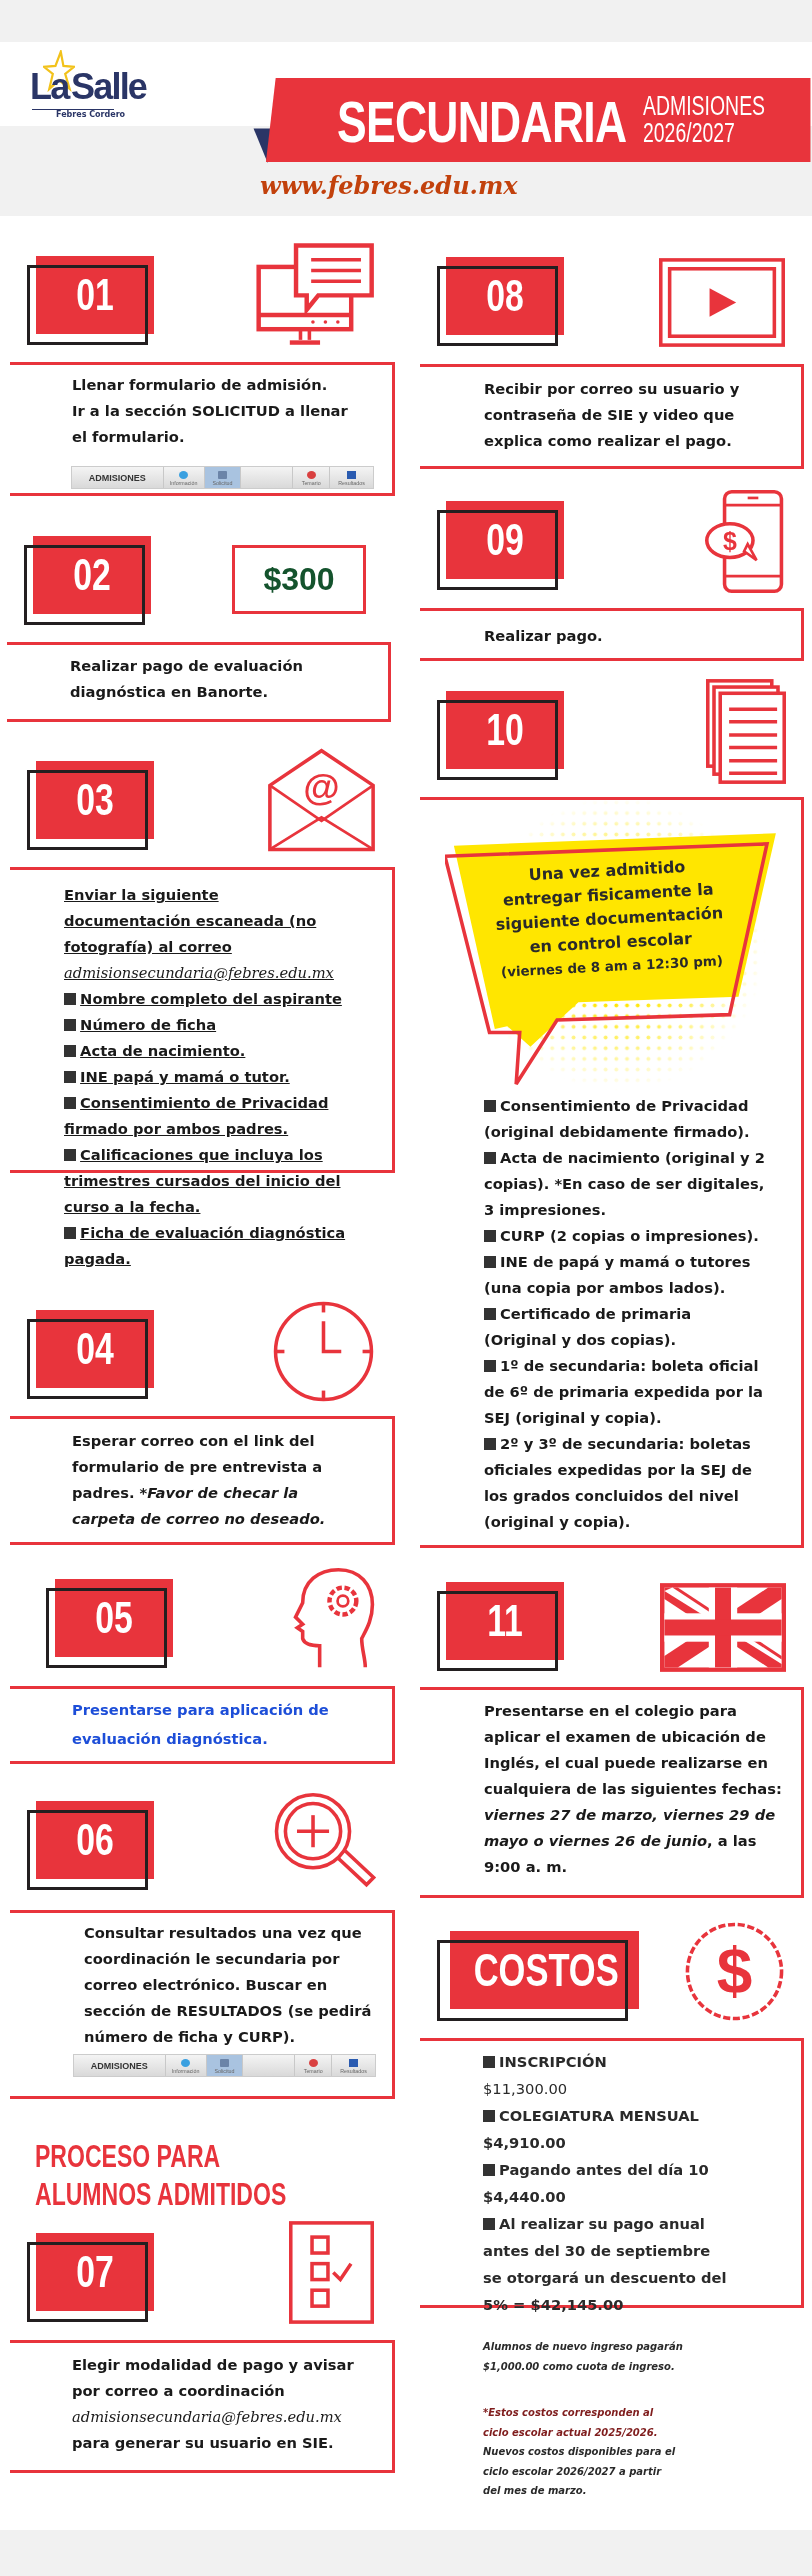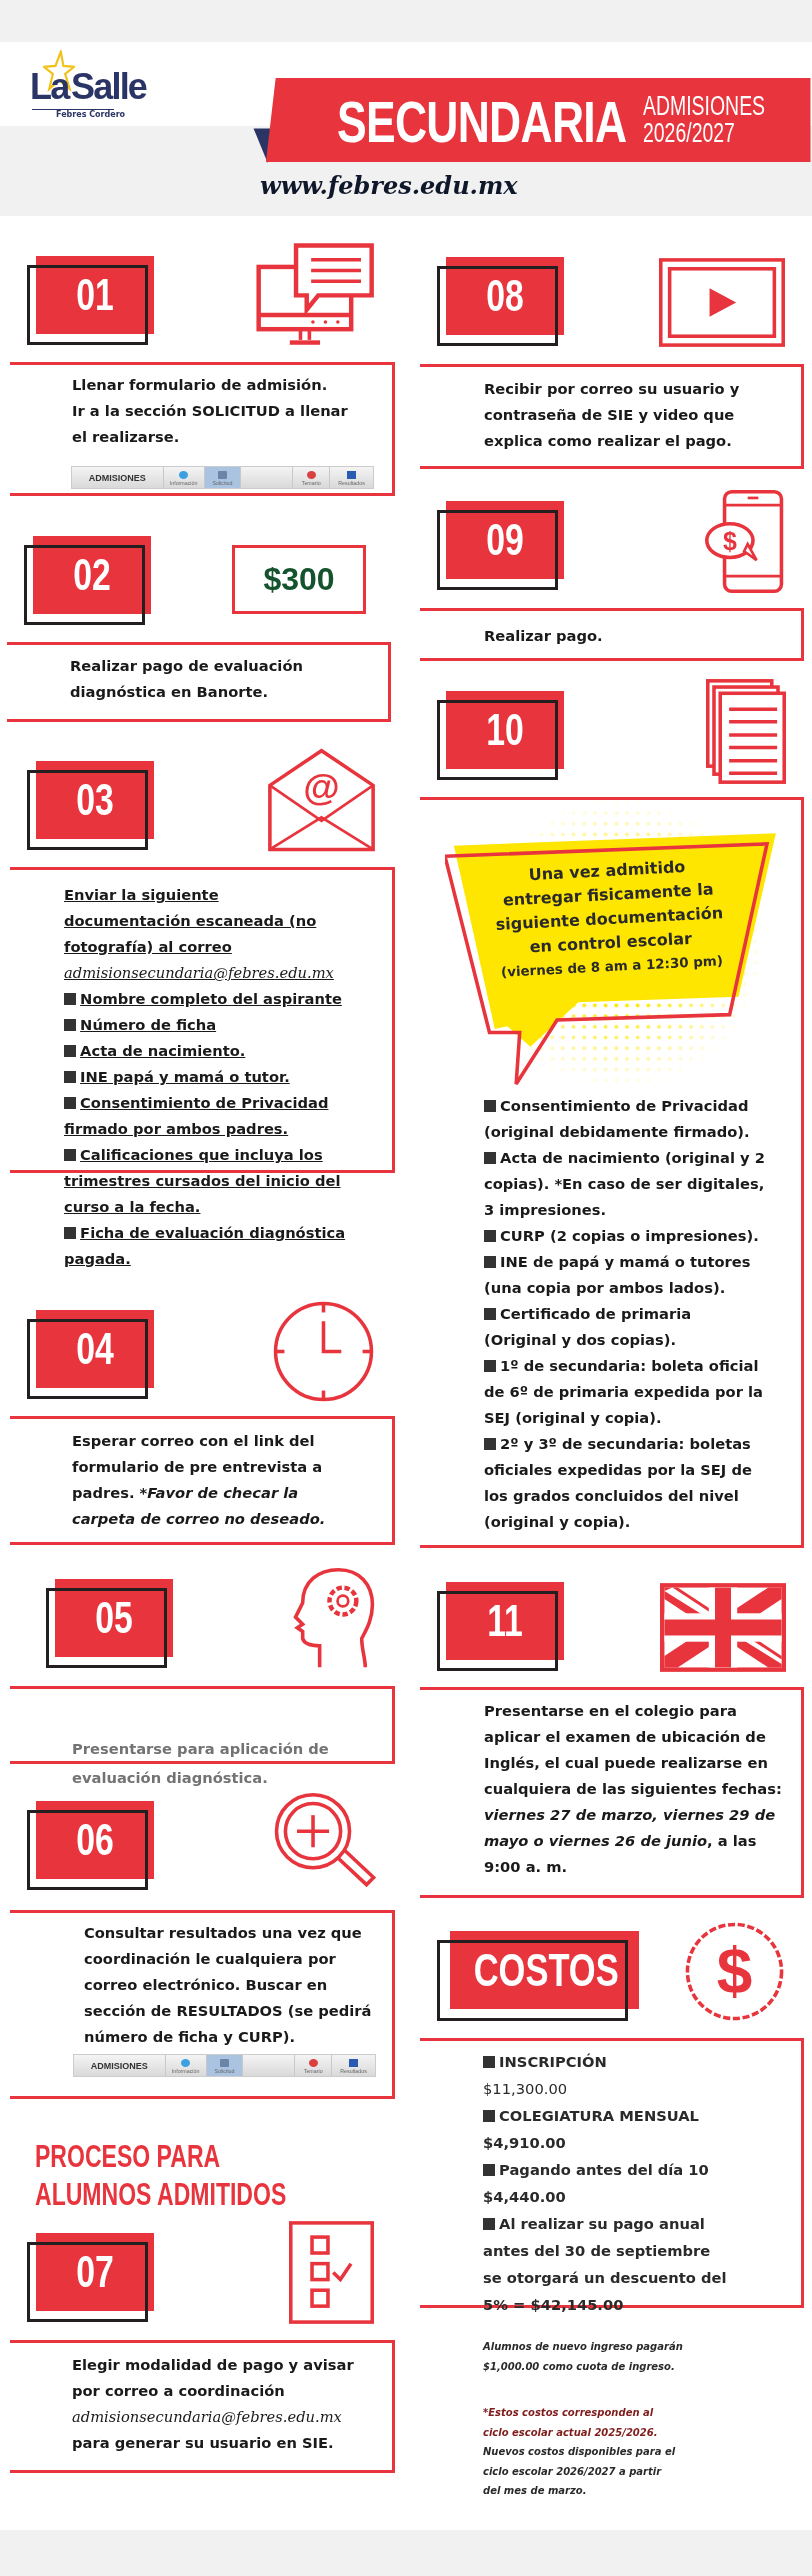--- a/index.html
+++ b/index.html
@@ -4,21 +4,21 @@
 <style>
   * { box-sizing: border-box; margin: 0; padding: 0; }
   body { width: 812px; height: 2576px; background: #ffffff; position: relative; overflow: hidden;
          font-family: "Liberation Sans", sans-serif; color: #1a1a1a; }
   .abs { position: absolute; }
   .gray { background: #f1f1f1; }
   .logo-la, .logo-salle { font-family: "Liberation Sans", sans-serif; font-weight: bold; color: #2a3566; font-size: 36px; letter-spacing: -1.8px; }
   .logo-sub { font-family: "DejaVu Sans", sans-serif; color: #2a3566; font-size: 11.6px; font-weight: bold; }
   .banner-title { font-family: "Liberation Sans", sans-serif; font-weight: bold; color: #fff; font-size: 57px; letter-spacing: -0.9px; transform: scaleX(0.78); transform-origin: left center; white-space: nowrap; }
   .banner-sub { font-family: "Liberation Sans", sans-serif; color: #fff; font-size: 27px; line-height: 27px; transform: scaleX(0.72); transform-origin: left top; white-space: nowrap; }
-  .url { font-family: "DejaVu Serif", serif; font-weight: bold; font-style: italic; color: #0f172a; font-size: 24px; }
+  .url { font-family: "DejaVu Serif", serif; font-weight: bold; font-style: italic; color: #c2410c; font-size: 24px; }
   .numbox { position: absolute; width: 118px; height: 78px; }
   .numbox .red { position: absolute; left: 9px; top: 0; width: 118px; height: 78px; background: #e8343c; }
   .numbox .frame { position: absolute; left: 0; top: 9px; width: 121px; height: 80px; border: 3.6px solid #231f20; }
   .numbox .num { position: absolute; left: 9px; top: 0; width: 118px; height: 78px; text-align: center; line-height: 78px;
                  color: #fff; font-weight: bold; font-size: 45px; font-family: "Liberation Sans", sans-serif; transform: scaleX(0.75); }
   .card { position: absolute; border-top: 3.6px solid #e8343c; border-right: 3.6px solid #e8343c; border-bottom: 3.6px solid #e8343c; }
   .card-text { position: absolute; font-family: "DejaVu Sans", sans-serif; font-weight: bold; font-size: 14.7px; line-height: 26px; color: #1a1a1a; }
   .card-text .it { font-style: italic; font-family: "DejaVu Serif", serif; font-weight: normal; }
   .card-text .itb { font-style: italic; }
   .bul { display: inline-block; width: 11.6px; height: 11.6px; background: #333; margin-right: 4.5px; vertical-align: -0.9px; }
@@ -75,21 +75,21 @@
   <line x1="38" y1="113" x2="72" y2="113" stroke="#e8343c" stroke-width="5"></line>
   <path d="M45 4 H130 V60 H70 L57 76 V60 H45 Z" fill="#fff" stroke="#e8343c" stroke-width="5"></path>
   <line x1="62" y1="20" x2="118" y2="20" stroke="#e8343c" stroke-width="4"></line>
   <line x1="62" y1="32" x2="118" y2="32" stroke="#e8343c" stroke-width="4"></line>
   <line x1="62" y1="44" x2="118" y2="44" stroke="#e8343c" stroke-width="4"></line>
 </svg>
 <div class="card" style="left:9.8px;top:362px;width:385px;height:134px;"></div>
 <div class="card-text" style="left:72px;top:372px;width:312px;">
   <div>Llenar formulario de admisión.</div>
   <div>Ir a la sección SOLICITUD a llenar</div>
-  <div>el realizarse.</div>
+  <div>el formulario.</div>
 </div>
 <div class="admbar" style="left:71px;top:466px;width:303px;">
   <div class="c title" style="width:92px;">ADMISIONES</div>
   <div class="c" style="width:41px;">
       <span class="ic" style="background:#3aa0e0;"></span>
       <span>Información</span>
     </div>
   <div class="c sel" style="width:37px;">
       <span class="ic" style="background:#6b84a8;border-radius:0.9px;"></span>
       <span>Solicitud</span>
@@ -174,41 +174,41 @@
   <div class="red"></div>
     <div class="frame"></div>
     <div class="num">05</div>
 </div>
 <svg class="icon" style="left:283px;top:1567px;" width="93" height="102" viewBox="0 0 104 114">
   <path d="M41 112 V88 C32 88 24 86 22 80 L22 72 L16 68 L22 64 L14 56 C18 48 20 44 22 40 C22 16 40 3 62 3 C86 3 100 20 100 42 C100 60 92 72 88 80 C88 92 92 102 92 112" fill="none" stroke="#e8343c" stroke-width="4"></path>
   <circle cx="67" cy="38" r="15" fill="none" stroke="#e8343c" stroke-width="5" stroke-dasharray="6 3"></circle>
   <circle cx="67" cy="38" r="6" fill="none" stroke="#e8343c" stroke-width="3"></circle>
 </svg>
 <div class="card" style="left:9.8px;top:1686px;width:385px;height:78px;"></div>
-<div class="card-text" style="left:72px;top:1696px;width:312px;line-height:28.5px;color:#737373;margin-top:39px;">
+<div class="card-text" style="left:72px;top:1696px;width:312px;line-height:28.5px;color:#1d4ed8;">
   <div>Presentarse para aplicación de</div>
   <div>evaluación diagnóstica.</div>
 </div>
 
 <div class="numbox" style="left:27px;top:1801px;">
   <div class="red"></div>
     <div class="frame"></div>
     <div class="num">06</div>
 </div>
 <svg class="icon" style="left:272px;top:1792px;" width="107" height="98" viewBox="0 0 120 110">
   <circle cx="46" cy="44" r="41" fill="none" stroke="#e8343c" stroke-width="4"></circle>
   <circle cx="46" cy="44" r="31" fill="none" stroke="#e8343c" stroke-width="4"></circle>
   <line x1="46" y1="26" x2="46" y2="62" stroke="#e8343c" stroke-width="4"></line>
     <line x1="28" y1="44" x2="64" y2="44" stroke="#e8343c" stroke-width="4"></line>
   <path d="M74 74 L106 104 L114 96 L82 66" fill="none" stroke="#e8343c" stroke-width="4"></path>
 </svg>
 <div class="card" style="left:9.8px;top:1910px;width:385px;height:189px;"></div>
 <div class="card-text" style="left:84px;top:1920px;width:321px;">
   <div>Consultar resultados una vez que</div>
-  <div>coordinación le cualquiera por</div>
+  <div>coordinación le secundaria por</div>
   <div>correo electrónico. Buscar en</div>
   <div>sección de RESULTADOS (se pedirá</div>
   <div>número de ficha y CURP).</div>
 </div>
 <div class="admbar" style="left:73px;top:2054px;width:303px;">
   <div class="c title" style="width:92px;">ADMISIONES</div>
   <div class="c" style="width:41px;">
       <span class="ic" style="background:#3aa0e0;"></span>
       <span>Información</span>
     </div>

